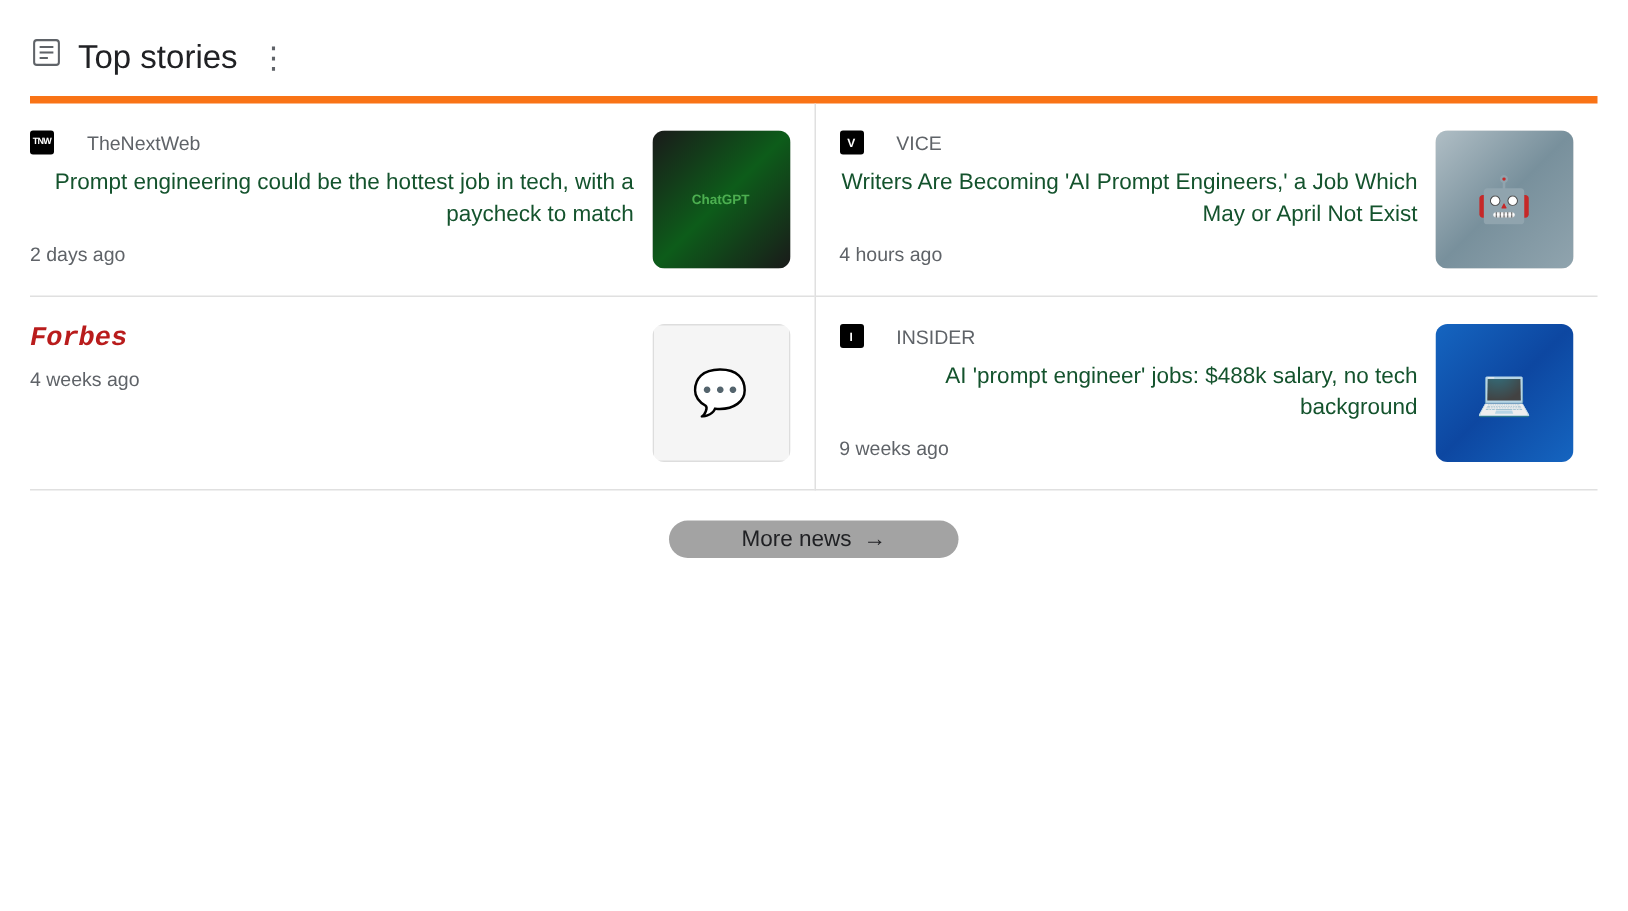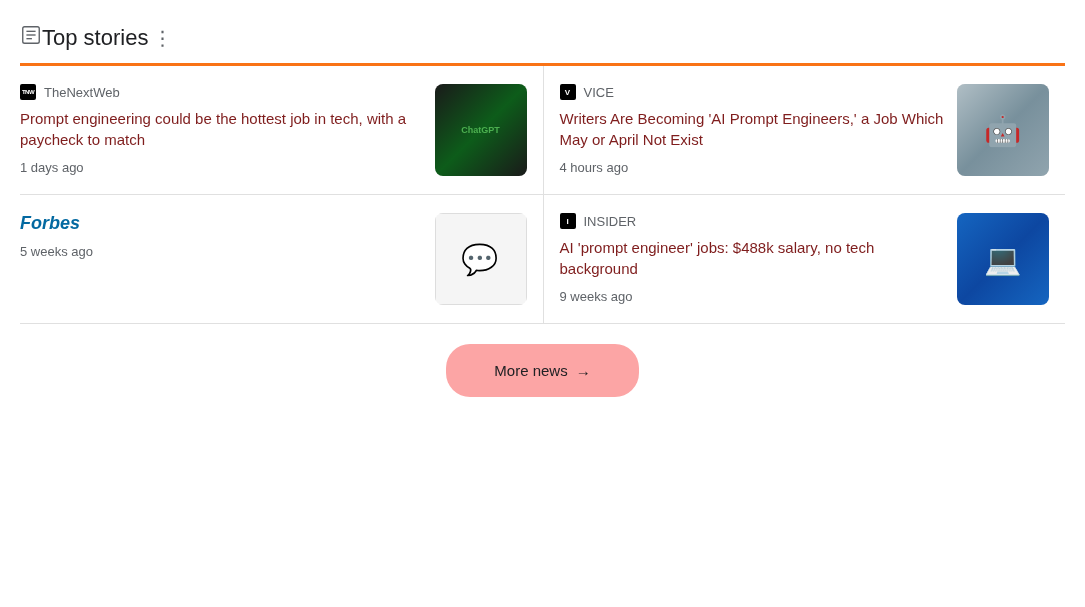--- a/index.html
+++ b/index.html
@@ -8,22 +8,23 @@
       background: #fff;
       color: #202124;
       width: 1085px;
       min-height: 607px;
       padding: 10px 20px;
     }
 
     .header {
       display: flex;
       align-items: center;
+      gap: 10px;
       padding: 14px 0 12px 0;
-      border-bottom: 3px solid #f97316;
+      border-bottom: 5px solid #f97316;
     }
 
     .header-icon {
       color: #5f6368;
       font-size: 20px;
     }
 
     .header-title {
       font-size: 22px;
       font-weight: 400;
@@ -57,21 +58,21 @@
       border-left: 1px solid #e0e0e0;
     }
 
     .story-content {
       flex: 1;
     }
 
     .source-row {
       display: flex;
       align-items: center;
-      gap: 8px;
+      gap: 22px;
       margin-bottom: 8px;
     }
 
     .source-logo {
       width: 16px;
       height: 16px;
       background: #333;
       border-radius: 2px;
       display: inline-flex;
       align-items: center;
@@ -97,32 +98,33 @@
     }
 
     .source-name {
       font-size: 13px;
       color: #5f6368;
     }
 
     .source-name.forbes-text {
       font-size: 18px;
       font-weight: 900;
-      color: #0369a1;
+      color: #b91c1c;
       font-style: italic;
-      font-family: Liberation Sans, sans-serif;
+      font-family: Liberation Mono, monospace;
     }
 
     .story-title {
       font-size: 15px;
-      color: #7f1d1d;
+      color: #14532d;
       line-height: 1.4;
       margin-bottom: 8px;
       text-decoration: none;
       display: block;
+      text-align: right;
     }
 
     .story-time {
       font-size: 13px;
       color: #5f6368;
     }
 
     .story-image {
       width: 92px;
       height: 92px;
@@ -201,24 +203,24 @@
     .more-news-section {
       display: flex;
       justify-content: center;
       padding: 20px 0 10px 0;
     }
 
     .more-news-btn {
       display: flex;
       align-items: center;
       gap: 8px;
-      background: #fca5a5;
+      background: #a3a3a3;
       border: none;
       border-radius: 24px;
-      padding: 18px 48px;
+      padding: 4px 48px;
       font-size: 15px;
       color: #202124;
       cursor: pointer;
       font-family: Arial, sans-serif;
     }
   </style>
 </head>
 <body>
 
 <div>
@@ -237,21 +239,21 @@
 
   <div class="stories-grid">
 
     <div class="story-item">
       <div class="story-content">
         <div class="source-row">
           <div class="source-logo tnw">TNW</div>
           <span class="source-name">TheNextWeb</span>
         </div>
         <a class="story-title">Prompt engineering could be the hottest job in tech, with a paycheck to match</a>
-        <span class="story-time">1 days ago</span>
+        <span class="story-time">2 days ago</span>
       </div>
       <div class="story-image">
         <div class="img-chatgpt"></div>
       </div>
     </div>
 
     <div class="story-item">
       <div class="story-content">
         <div class="source-row">
           <div class="source-logo vice">V</div>
@@ -263,21 +265,21 @@
       <div class="story-image">
         <div class="img-ai-hands"></div>
       </div>
     </div>
 
     <div class="story-item">
       <div class="story-content">
         <div class="source-row">
           <span class="source-name forbes-text">Forbes</span>
         </div>
-        <span class="story-time">5 weeks ago</span>
+        <span class="story-time">4 weeks ago</span>
       </div>
       <div class="story-image">
         <div class="img-comic"></div>
       </div>
     </div>
 
     <div class="story-item">
       <div class="story-content">
         <div class="source-row">
           <div class="source-logo insider">I</div>

